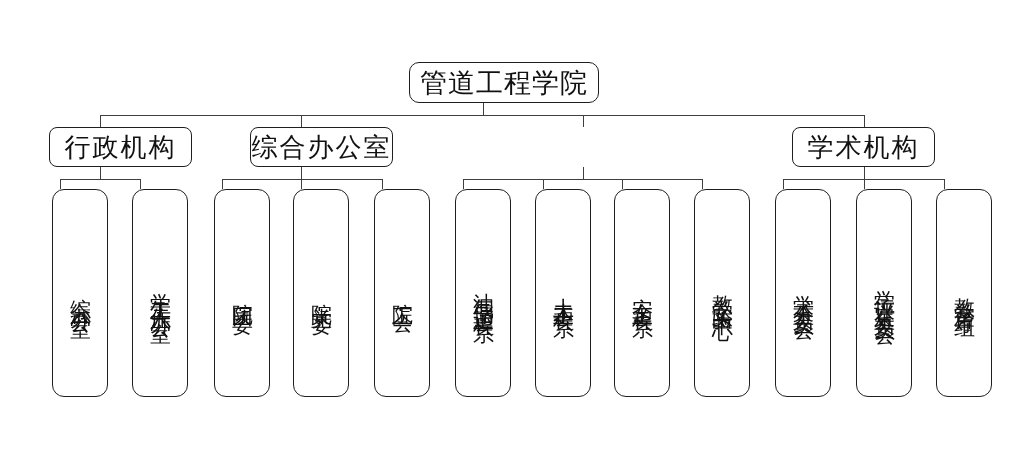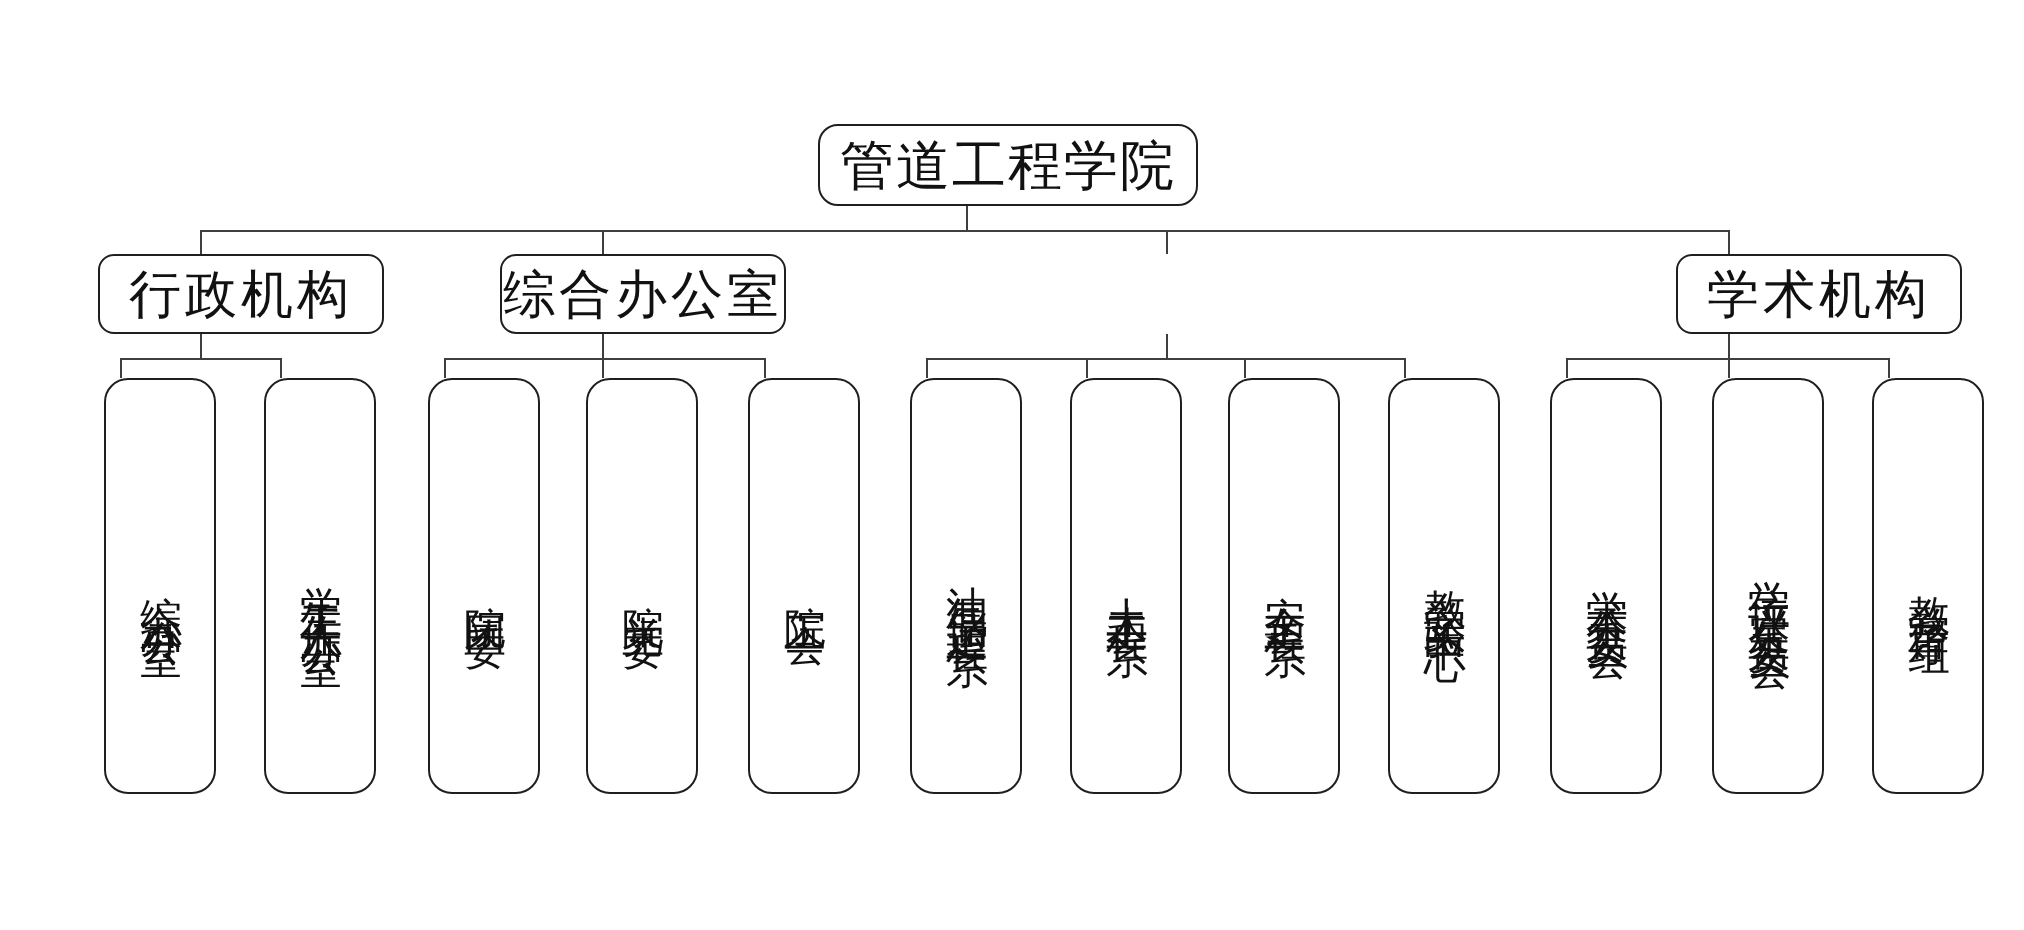--- a/index.html
+++ b/index.html
@@ -53,21 +53,21 @@
   <div class="vl" style="left:864px;top:167px;height:12px"></div>
   <div class="hl" style="left:783px;top:179px;width:162px"></div>
   <div class="vl" style="left:783px;top:179px;height:10px"></div>
   <div class="vl" style="left:864px;top:179px;height:10px"></div>
   <div class="vl" style="left:944px;top:179px;height:10px"></div>
 
   <div class="node root" style="left:389px;top:62px;width:190px;height:41px">管道工程学院</div>
 
   <div class="node l2" style="left:29px;top:127px;width:143px;height:40px">行政机构</div>
   <div class="node l2" style="left:230px;top:127px;width:143px;height:40px">综合办公室</div>
-  <div class="node l2" style="left:818px;top:127px;width:143px;height:40px">学术机构</div>
+  <div class="node l2" style="left:772px;top:127px;width:143px;height:40px">学术机构</div>
 
   <div class="node leaf" style="left:32px;top:189px;width:56px;height:208px">综合办公室</div>
   <div class="node leaf" style="left:112px;top:189px;width:56px;height:208px">学生工作办公室</div>
 
   <div class="node leaf" style="left:194px;top:189px;width:56px;height:208px">院团委</div>
   <div class="node leaf" style="left:273px;top:189px;width:56px;height:208px">院党委</div>
   <div class="node leaf" style="left:354px;top:189px;width:56px;height:208px">院工会</div>
 
   <div class="node leaf" style="left:435px;top:189px;width:56px;height:208px">油气储运工程系</div>
   <div class="node leaf" style="left:515px;top:189px;width:56px;height:208px">土木工程系</div>

